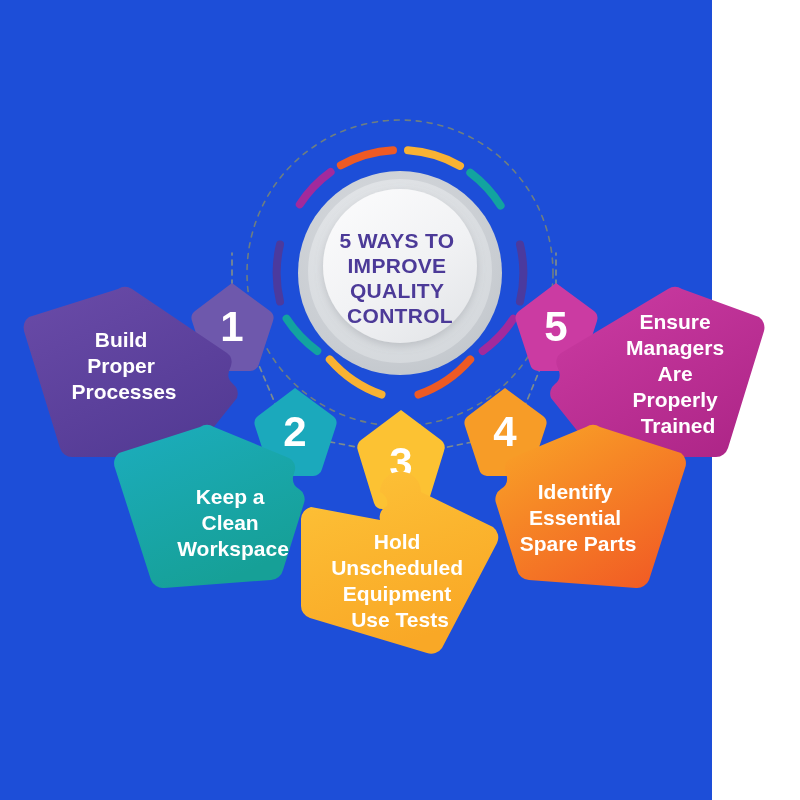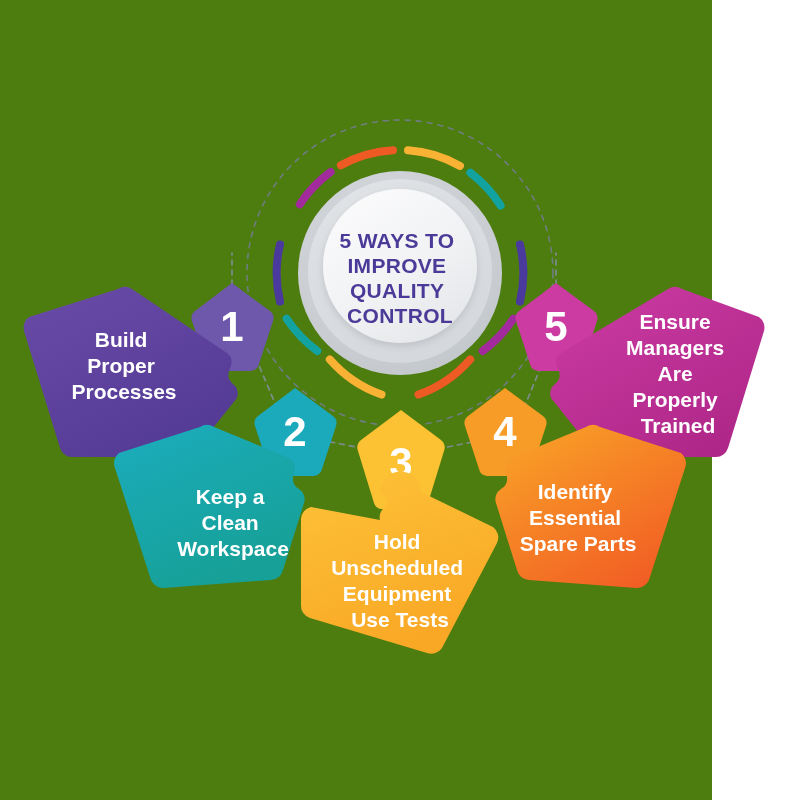--- a/index.html
+++ b/index.html
@@ -10,21 +10,21 @@
   body {
     width: 800px;
     height: 800px;
     overflow: hidden;
     font-family: "Liberation Sans", sans-serif;
   }
   #infographic {
     position: relative;
     width: 712px;
     height: 800px;
-    background: #4d7c0f;
+    background: #1d4ed8;
   }
   #infographic svg {
     display: block;
   }
   .step-text, .badge-num, .center-title {
     pointer-events: none;
   }
 </style>
 </head>
 <body>

